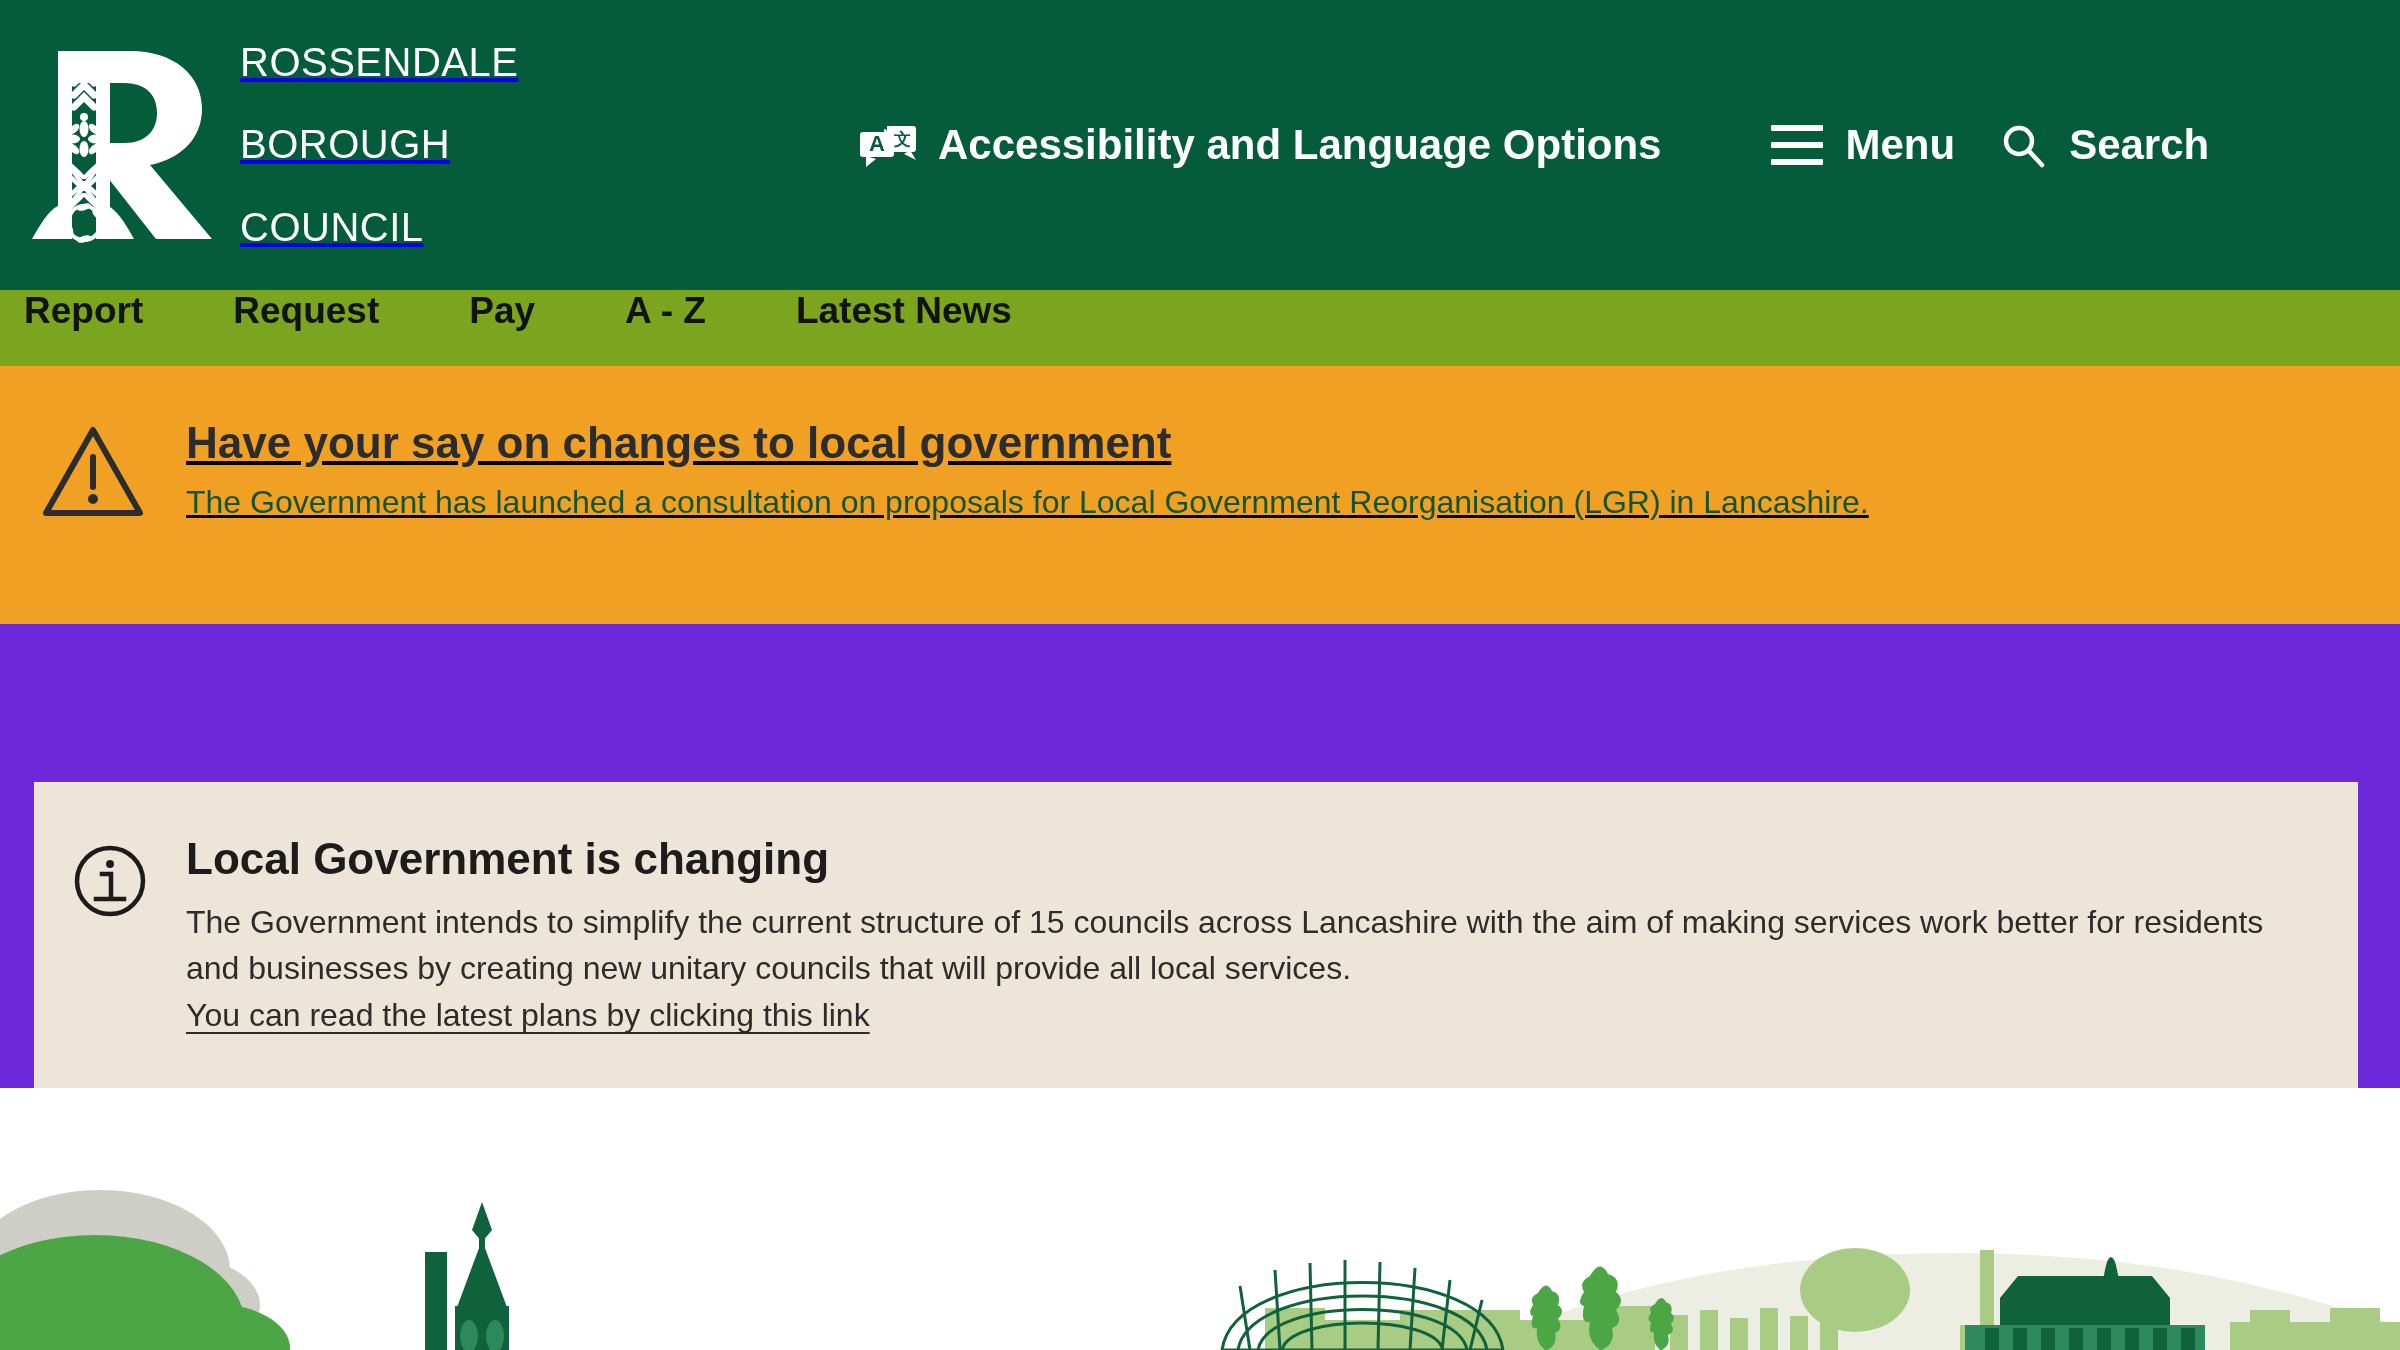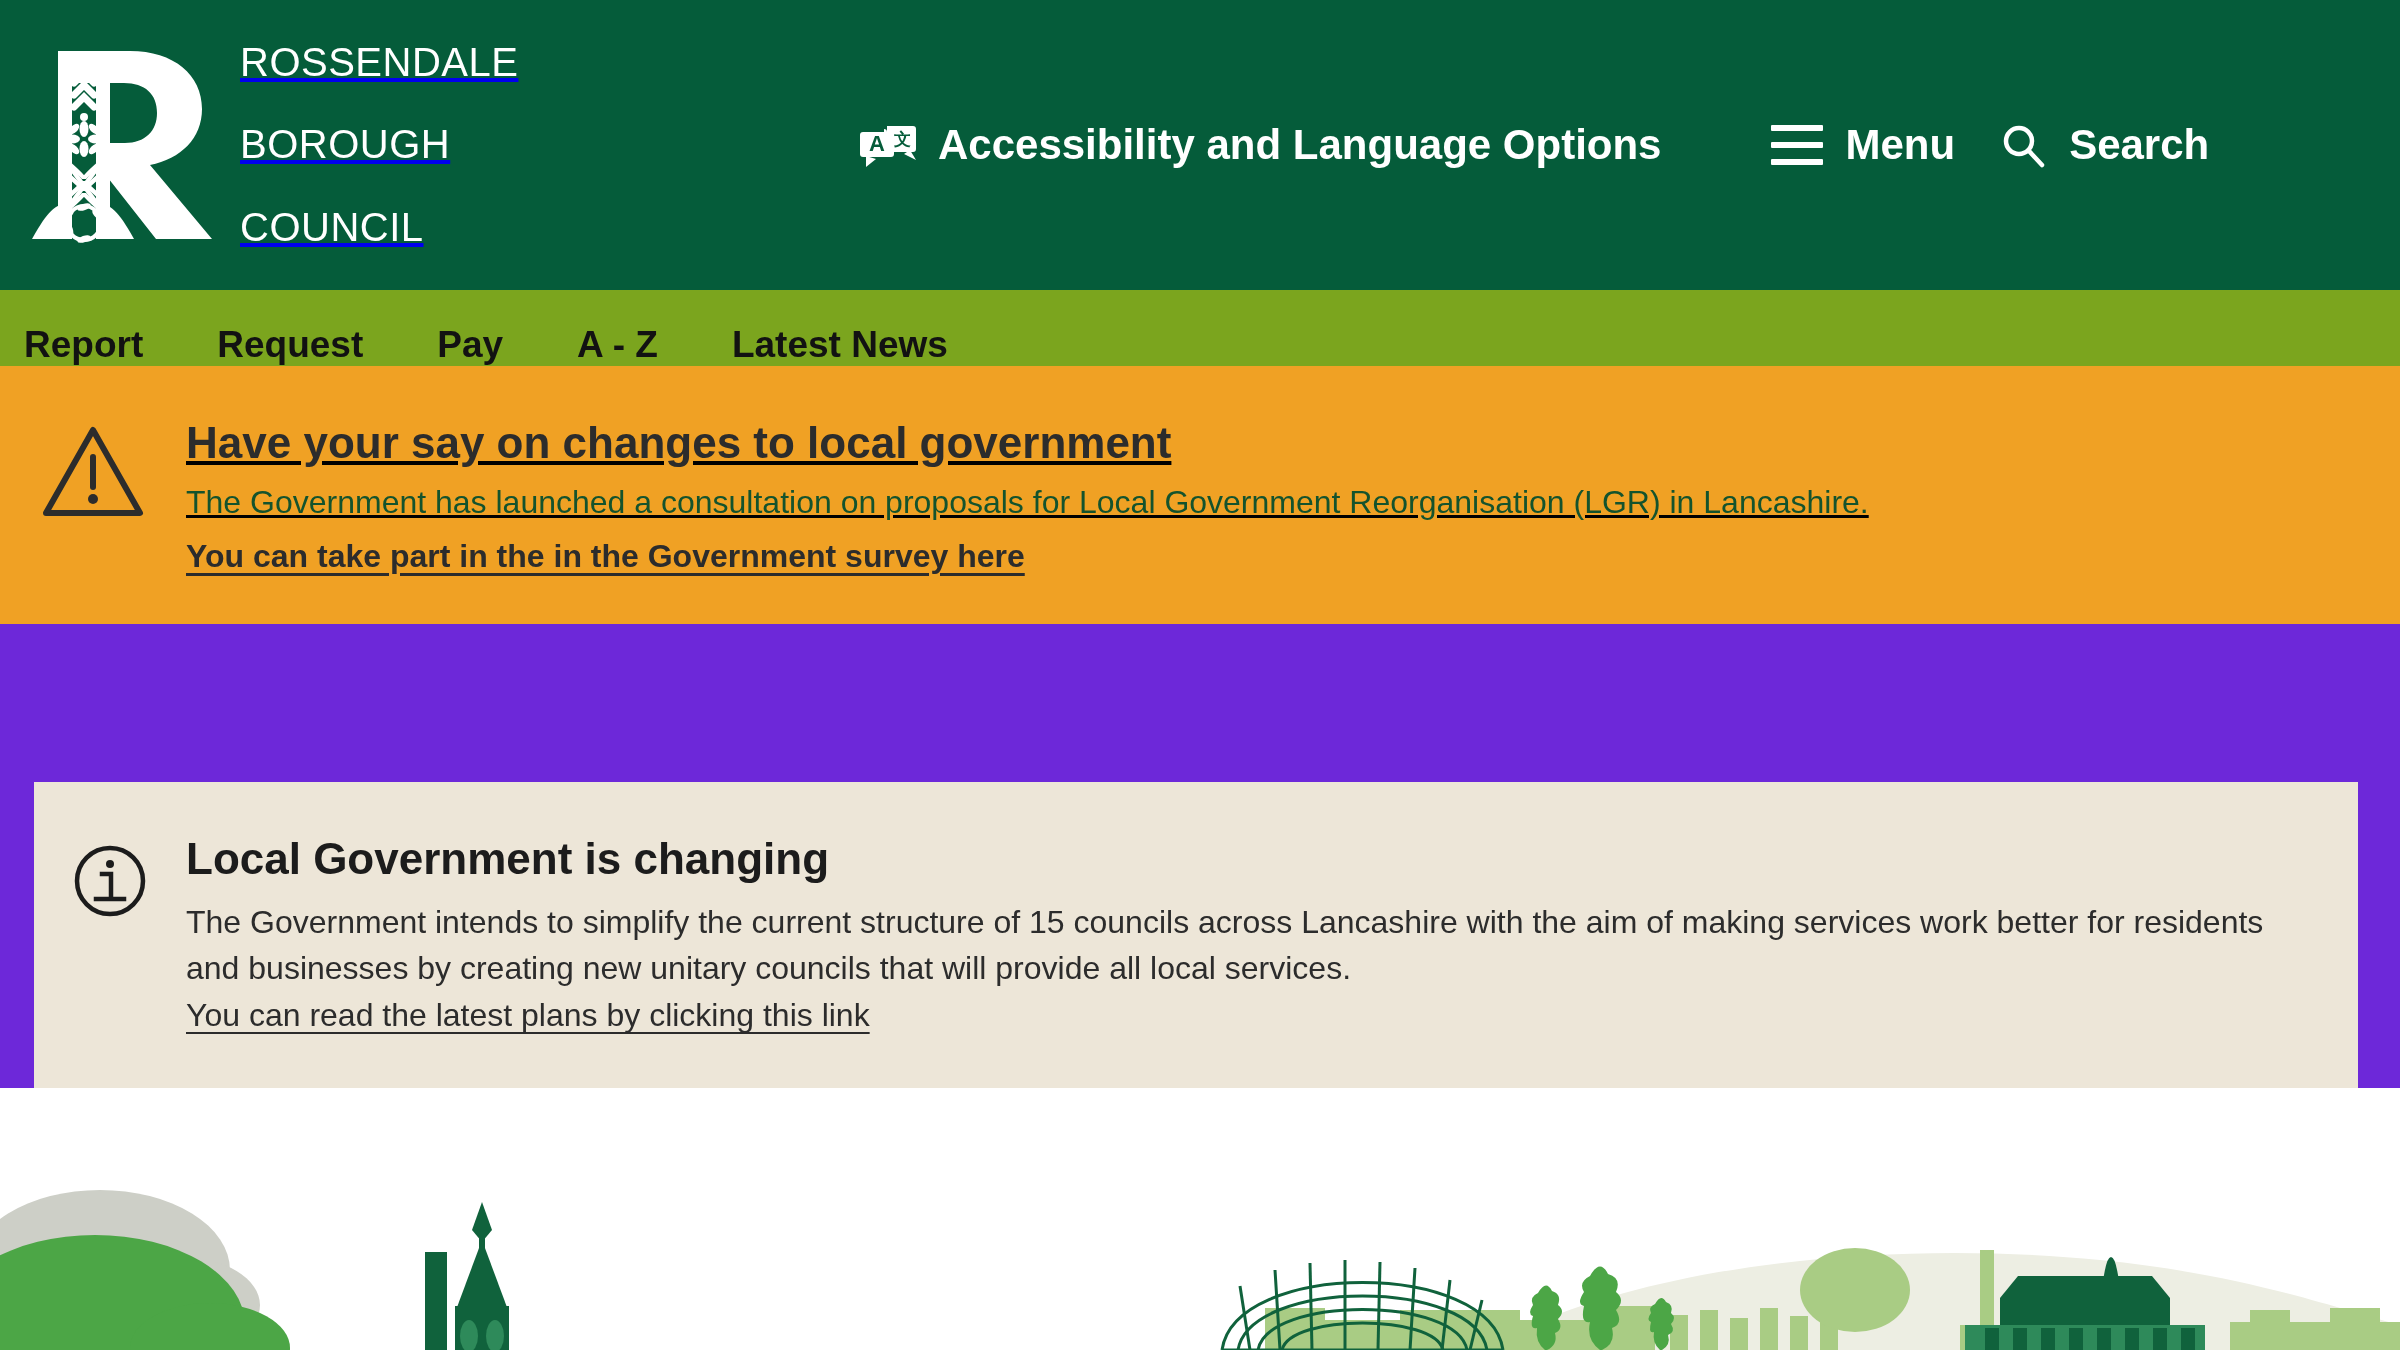--- a/index.html
+++ b/index.html
@@ -63,23 +63,23 @@
   
   .hamburger { width: 52px; height: 40px; display: flex; flex-direction: column; justify-content: space-between; }
   .hamburger i { display: block; height: 6px; background: #fff; border-radius: 1px; }
 
   
   .subnav {
     width: 2400px;
     height: 76px;
     background: #7BA51E;
     display: flex;
-    align-items: flex-end;
+    align-items: flex-start;
     padding-left: 20px;
-    gap: 0;
+    gap: 16px;
   }
   .subnav a {
     color: #121212;
     font-size: 37px;
     font-weight: bold;
     text-decoration: none;
     padding: 0 37px;
     white-space: nowrap;
     cursor: pointer;
   }
@@ -288,21 +288,20 @@
   <div class="alert-icon">
     <svg width="104" height="96" viewBox="0 0 104 96" aria-hidden="true">
       <path d="M52 6 L99 89 H5 Z" fill="none" stroke="#2C2C2C" stroke-width="6" stroke-linejoin="round"></path>
       <line x1="52" y1="33" x2="52" y2="63" stroke="#2C2C2C" stroke-width="6" stroke-linecap="round"></line>
       <circle cx="52" cy="75" r="5" fill="#2C2C2C"></circle>
     </svg>
   </div>
   <div class="alert-body">
     <div class="alert-title">Have your say on changes to local government</div>
     <div class="alert-text">The Government has launched a consultation on proposals for Local Government Reorganisation (LGR) in Lancashire.</div>
-    <a class="alert-link" href="#">You can take part in the in the Government survey here</a>
   </div>
 </section>
 
 <div class="panel-wrap">
   <section class="panel">
     <div class="panel-icon">
       <svg width="74" height="74" viewBox="0 0 74 74" aria-hidden="true">
         <circle cx="37" cy="37" r="33" fill="none" stroke="#1C1C1C" stroke-width="4.5"></circle>
         <circle cx="37" cy="20" r="4" fill="#1C1C1C"></circle>
         <path d="M29 30 h9 v25 M23 55 h28" fill="none" stroke="#1C1C1C" stroke-width="4.5" stroke-linecap="square"></path>

